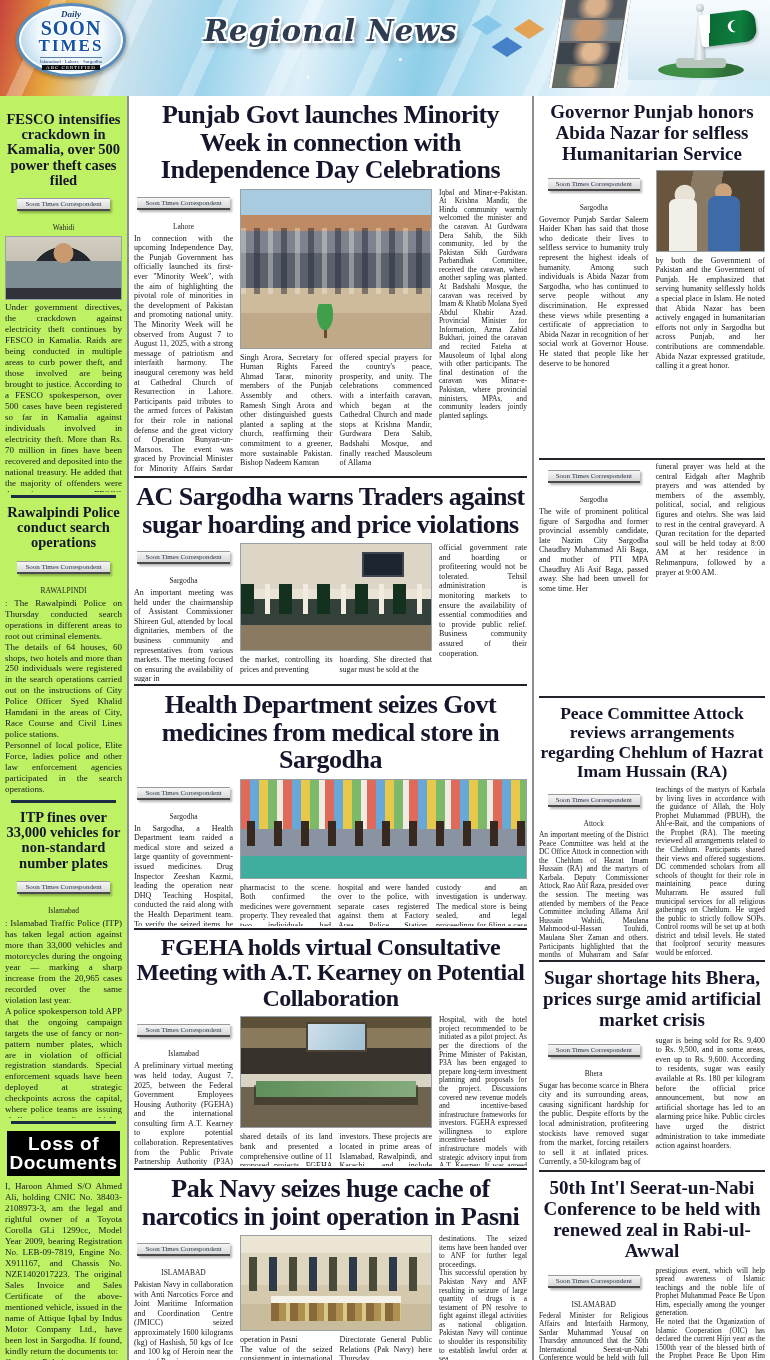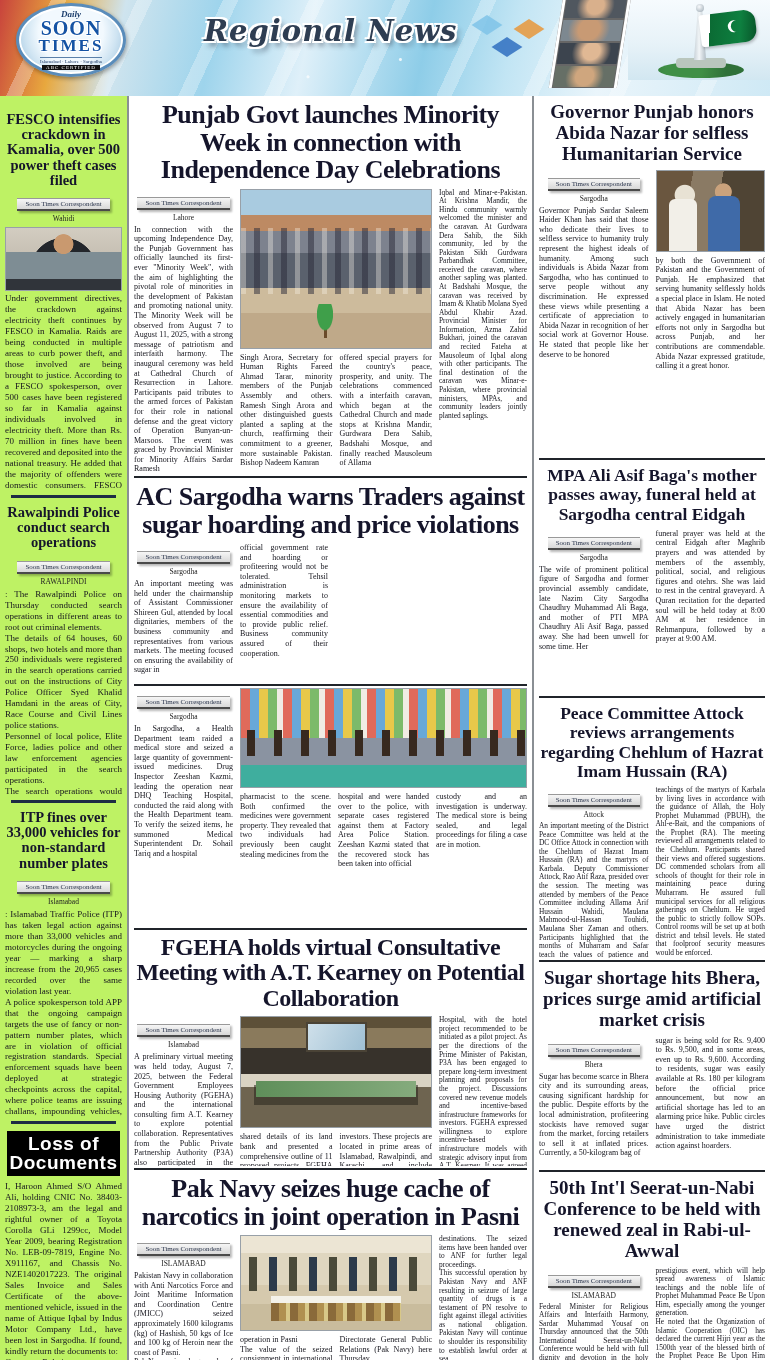--- a/index.html
+++ b/index.html
@@ -79,21 +79,21 @@
   .rule-c{ height:2px; background:#20242a; margin:2px 0;}
   
   .hl{ font-weight:bold; text-align:center; color:#15152b; font-family:"Liberation Serif", serif;}
   .hl-l{ font-size:14.5px; line-height:1.05; margin:4px 0 4px;}
   .hl-c{ font-size:26px; line-height:1.06; margin:3px 0 5px; letter-spacing:-.5px;}
   .hl-r{ font-size:17.5px; line-height:1.1; margin:4px 0 5px;}
   
   .tagwrap{ text-align:center; margin:2px 0 3px;}
   .tag{ display:inline-block; background:linear-gradient(#f6f6f6,#d8d8d8); border-top:1px solid #999; border-bottom:2px solid #4a4a4a;
     padding:1px 8px; font-size:7px; color:#27324a; box-shadow:2px 2px 2px rgba(0,0,0,.28);}
-  .city{ font-size:7.5px; color:#222; margin-top:3px;}
+  .city{ font-size:7.5px; color:#222; margin-top:12px;}
   
   .txt{ font-size:8px; line-height:1.2; text-align:justify; white-space:pre-line; color:#15151d;}
   .col-left .txt{ font-size:9px; line-height:1.22;}
   .col-right .txt{ font-size:8px; line-height:1.2;}
   .txt-sm{ font-size:7.4px !important; line-height:1.16 !important;}
   
   .c-body{ display:flex; gap:7px;}
   .c-col1{ width:99px; flex:none;}
   .c-col4{ width:88px; flex:none;}
   .c-mid{ flex:1; display:flex; flex-direction:column; gap:4px;}
@@ -267,28 +267,36 @@
       <article style="height:202px">
         <h2 class="hl hl-c">AC Sargodha warns Traders against sugar hoarding and price violations</h2>
         <div class="c-body">
           <div class="c-col1">
             <div class="tagwrap">
               <div class="tag">Soon Times Correspondent</div>
               <div class="city">Sargodha</div>
             </div>
             <div class="txt">An important meeting was held under the chairmanship of Assistant Commissioner Shireen Gul, attended by local dignitaries, members of the business community and representatives from various markets. The meeting focused on ensuring the availability of sugar in</div>
           </div>
+          <div class="c-mid">
+            <div class="ph ph-meeting"></div>
+            <div class="c-mid-cols">
+              <div class="txt">the market, controlling its prices and preventing</div>
+              <div class="txt">hoarding. She directed that sugar must be sold at the</div>
+            </div>
+          </div>
           <div class="c-col4">
             <div class="txt">official government rate and hoarding or profiteering would not be tolerated. Tehsil administration is monitoring markets to ensure the availability of essential commodities and to provide public relief. Business community assured of their cooperation.</div>
           </div>
         </div>
       </article>
       <div class="rule-c"></div>
 
       <article style="height:238px">
+        <h2 class="hl hl-c">Health Department seizes Govt medicines from medical store in Sargodha</h2>
         <div class="c-body">
           <div class="c-col1">
             <div class="tagwrap">
               <div class="tag">Soon Times Correspondent</div>
               <div class="city">Sargodha</div>
             </div>
             <div class="txt">In Sargodha, a Health Department team raided a medical store and seized a large quantity of government-issued medicines. Drug Inspector Zeeshan Kazmi, leading the operation near DHQ Teaching Hospital, conducted the raid along with the Health Department team. To verify the seized items, he summoned Medical Superintendent Dr. Sohail Tariq and a hospital</div>
           </div>
           <div class="c-mid">
             <div class="ph ph-pharmacy"></div>
@@ -368,21 +376,20 @@
           </div>
           <div>
             <div class="ph ph-office" style="margin-bottom:4px"></div>
             <div class="txt">by both the Government of Pakistan and the Government of Punjab. He emphasized that serving humanity selflessly holds a special place in Islam. He noted that Abida Nazar has been actively engaged in humanitarian efforts not only in Sargodha but across Punjab, and her contributions are commendable. Abida Nazar expressed gratitude, calling it a great honor.</div>
           </div>
         </div>
       </article>
       <div class="rule-c"></div>
 
       <article style="height:232px">
-        <h2 class="hl hl-r">MPA Ali Asif Baga's mother passes away, funeral held at Sargodha central Eidgah</h2>
         <div class="r-body">
           <div>
             <div class="tagwrap">
               <div class="tag">Soon Times Correspondent</div>
               <div class="city">Sargodha</div>
             </div>
             <div class="txt">The wife of prominent political figure of Sargodha and former provincial assembly candidate, late Nazim City Sargodha Chaudhry Muhammad Ali Baga, and mother of PTI MPA Chaudhry Ali Asif Baga, passed away. She had been unwell for some time. Her</div>
           </div>
           <div>
             <div class="txt">funeral prayer was held at the central Eidgah after Maghrib prayers and was attended by members of the assembly, political, social, and religious figures and otehrs. She was laid to rest in the central graveyard. A Quran recitation for the departed soul will be held today at 8:00 AM at her residence in Rehmanpura, followed by a prayer at 9:00 AM.</div>

